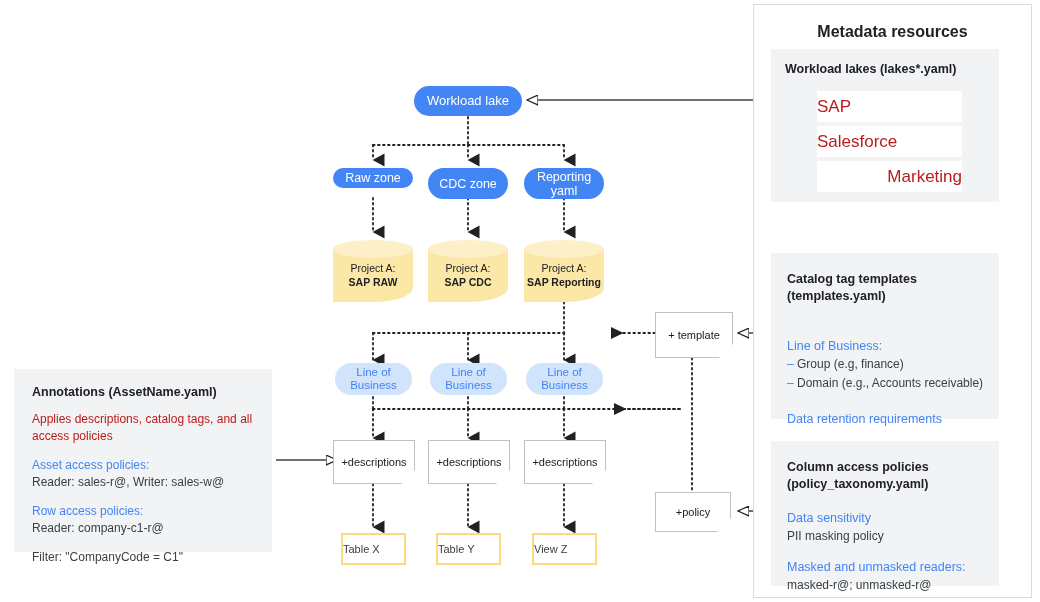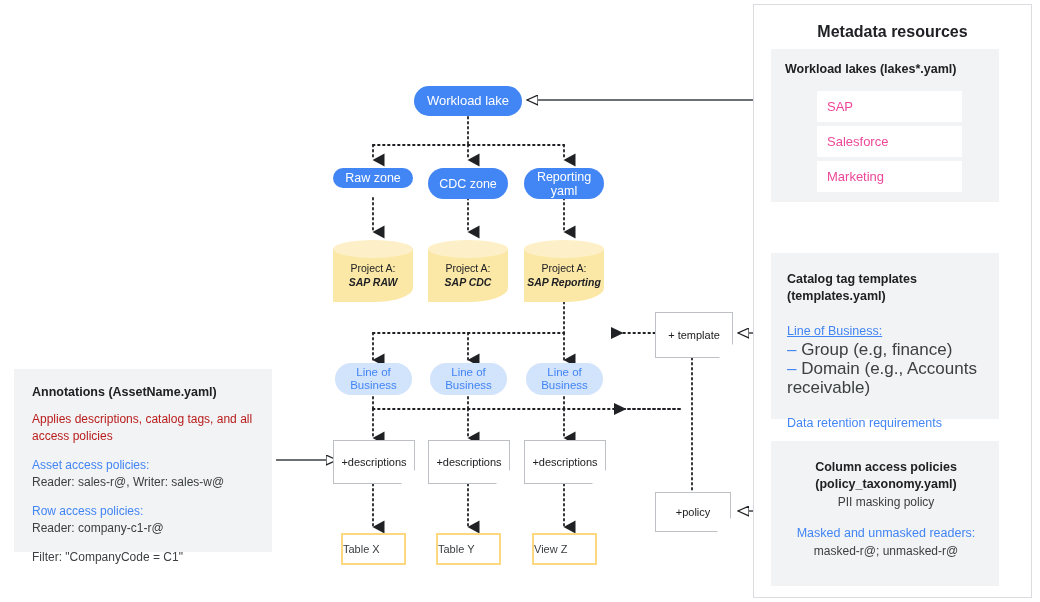--- a/index.html
+++ b/index.html
@@ -38,21 +38,21 @@
   }
   .cyl .top{
     position:absolute;left:0;top:0;width:100%;height:18px;
     background:#fdf0c8;border-radius:50%;
   }
   .cyl .lbl{
     position:absolute;left:0;top:0;width:100%;height:100%;
     display:flex;flex-direction:column;align-items:center;justify-content:center;
     font-size:10.5px;line-height:14px;color:#202124;padding-top:8px;box-sizing:border-box;
   }
-  .cyl .lbl b{font-weight:700;font-style:italic;}
+  .cyl .lbl b{font-weight:700;}
 
   
   .note{
     position:absolute;box-sizing:border-box;
     background:#ffffff;
     border:1px solid #bdc1c6;
     display:flex;align-items:center;justify-content:center;
     font-size:11px;color:#202124;
   }
   .note .foldmask{
@@ -87,27 +87,27 @@
   #metapanel .ptitle{
     text-align:center;font-size:16px;font-weight:700;color:#202124;
     margin:18px 0 0 0;
   }
   .metacard{
     position:absolute;background:#f1f3f4;box-sizing:border-box;
   }
   .metacard .mh{font-size:12.5px;font-weight:700;color:#202124;line-height:17px;}
   .metacard .blue{color:#4285f4;font-size:12.5px;line-height:18px;}
   .metacard .plain{color:#3c4043;font-size:12px;line-height:18px;}
-  .metacard .dash{color:#3c4043;font-size:17px;line-height:19px;}
+  .metacard .dash{color:#3c4043;font-size:12px;line-height:19px;}
   .metacard .dash i{color:#4285f4;font-style:normal;}
 
   .lakeitem{
     background:#ffffff;box-sizing:border-box;
     display:flex;align-items:center;
-    padding-left:10px;font-size:13px;color:#ec4899;
+    font-size:17px;color:#b91c1c;
   }
 </style>
 </head>
 <body>
 
 <div id="stage">
 
   <svg id="svg-layer" viewBox="0 0 1040 602">
     <defs>
       <marker id="solidArrow" markerWidth="11" markerHeight="9" refX="10" refY="4.5" orient="auto" markerUnits="userSpaceOnUse">
@@ -268,41 +268,42 @@
 
     <div class="metacard" style="left:17px;top:44px;width:228px;height:153px;padding:12px 14px 0 14px;">
       <div class="mh">Workload lakes (lakes*.yaml)</div>
     </div>
     <div class="lakeitem" style="position:absolute;left:63px;top:86px;width:145px;height:31px;">
       <span>SAP</span>
     </div>
     <div class="lakeitem" style="position:absolute;left:63px;top:121px;width:145px;height:31px;">
       <span>Salesforce</span>
     </div>
-    <div class="lakeitem" style="position:absolute;left:63px;top:156px;width:145px;height:31px;">
+    <div class="lakeitem" style="position:absolute;left:63px;top:156px;width:145px;height:31px;justify-content:flex-end;">
       <span>Marketing</span>
     </div>
 
     <div class="metacard" style="left:17px;top:248px;width:228px;height:166px;padding:18px 14px 0 16px;">
       <div class="mh">Catalog tag templates</div>
       <div class="mh">(templates.yaml)</div>
-      <div class="blue" style="margin-top:17px;text-decoration:underline;">Line of Business:</div>
+      <div class="blue" style="margin-top:32px;">Line of Business:</div>
       <div class="dash">
         <i>–</i>
         <span>Group (e.g, finance)</span>
       </div>
       <div class="dash">
         <i>–</i>
         <span>Domain (e.g., Accounts receivable)</span>
       </div>
       <div class="blue" style="margin-top:17px;">Data retention requirements</div>
     </div>
 
-    <div class="metacard" style="left:17px;top:436px;width:228px;height:145px;padding:18px 14px 0 16px;text-align:center;">
+    <div class="metacard" style="left:17px;top:436px;width:228px;height:145px;padding:18px 14px 0 16px;">
       <div class="mh">Column access policies</div>
       <div class="mh">(policy_taxonomy.yaml)</div>
+      <div class="blue" style="margin-top:16px;">Data sensitivity</div>
       <div class="plain">PII masking policy</div>
       <div class="blue" style="margin-top:13px;">Masked and unmasked readers:</div>
       <div class="plain">masked-r@; unmasked-r@</div>
     </div>
   </div>
 
 </div>
 
 </body></html>

